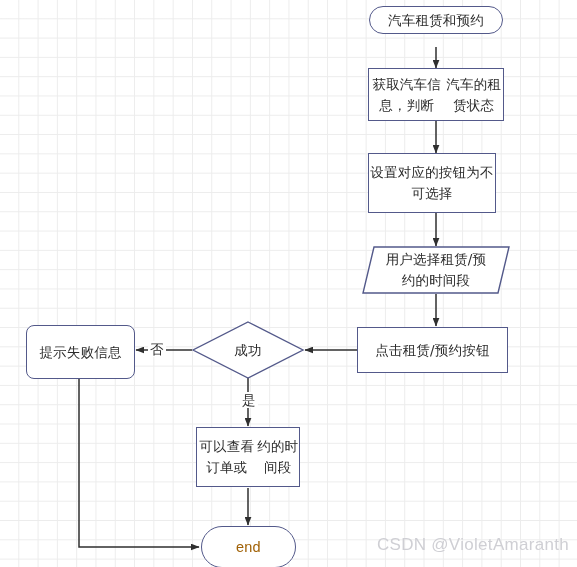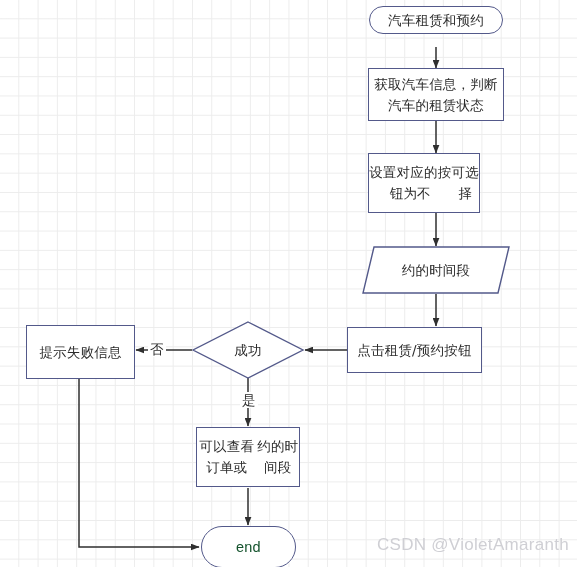--- a/index.html
+++ b/index.html
@@ -93,21 +93,21 @@
     right: 8px;
     bottom: 12px;
     color: #cfcfd4;
     font-size: 17px;
     letter-spacing: 0.3px;
     font-family: "Liberation Sans", sans-serif;
   }
   .latin {
     font-family: "Liberation Sans", sans-serif;
     font-size: 14.5px;
-    color: #14532d;
+    color: #a16207;
   }
 </style>
 </head>
 <body>
 
 <div id="canvas">
 
   <svg class="layer-svg" viewBox="0 0 577 567">
     <defs>
       <marker id="arrowhead" markerWidth="9" markerHeight="7" refX="8.4" refY="3.5" orient="auto" markerUnits="userSpaceOnUse">
@@ -131,49 +131,50 @@
 
     <line x1="248" y1="488" x2="248" y2="525" stroke="#2f2f2f" stroke-width="1.5" marker-end="url(#arrowhead)"></line>
 
     <path d="M 79 379 L 79 547 L 199 547" fill="none" stroke="#2f2f2f" stroke-width="1.5" marker-end="url(#arrowhead)"></path>
   </svg>
 
   <div class="node node-stadium" style="left:369px; top:6px; width:134px; height:28px;">
     <span>汽车租赁和预约</span>
   </div>
 
-  <div class="node node-box" style="left:368px; top:68px; width:136px; height:53px; flex-direction:column;">
+  <div class="node node-box" style="left:368px; top:68px; width:136px; height:53px; ">
     <span>获取汽车信息，判断</span>
     <span>汽车的租赁状态</span>
   </div>
 
-  <div class="node node-box" style="left:368px; top:153px; width:112px; height:60px; flex-direction:row;">
+  <div class="node node-box" style="left:368px; top:153px; width:128px; height:60px; flex-direction:column;">
     <span>设置对应的按钮为不</span>
     <span>可选择</span>
   </div>
 
   <div class="node node-para" style="left:362px; top:246px; width:148px; height:48px; flex-direction:column;">
     <svg class="para-shape" viewBox="0 0 148 48" preserveAspectRatio="none">
       <polygon points="12,1 147,1 136,47 1,47" fill="#ffffff" stroke="#53598a" stroke-width="1.4" vector-effect="non-scaling-stroke"></polygon>
     </svg>
+    <span class="para-label">用户选择租赁/预</span>
     <span class="para-label">约的时间段</span>
   </div>
 
-  <div class="node node-box" style="left:347px; top:327px; width:135px; height:46px;text-align:right;">
+  <div class="node node-box" style="left:357px; top:327px; width:151px; height:46px;text-align:right;">
     <span>点击租赁/预约按钮</span>
   </div>
 
   <div class="node node-diamond" style="left:192px; top:321px; width:112px; height:58px;">
     <svg class="dia-shape" viewBox="0 0 112 58" preserveAspectRatio="none">
       <polygon points="56,1 111,29 56,57 1,29" fill="#ffffff" stroke="#53598a" stroke-width="1.4" vector-effect="non-scaling-stroke"></polygon>
     </svg>
     <span class="dia-label">成功</span>
   </div>
 
-  <div class="node node-box" style="left:26px; top:325px; width:109px; height:54px;">
+  <div class="node node-box" style="left:26px; top:325px; width:109px; height:54px;border-radius:8px;">
     <span>提示失败信息</span>
   </div>
 
   <div class="node node-box" style="left:196px; top:427px; width:104px; height:60px; ">
     <span>可以查看订单或</span>
     <span>约的时间段</span>
   </div>
 
   <div class="node node-stadium" style="left:201px; top:526px; width:95px; height:42px;">
     <span class="latin">end</span>

